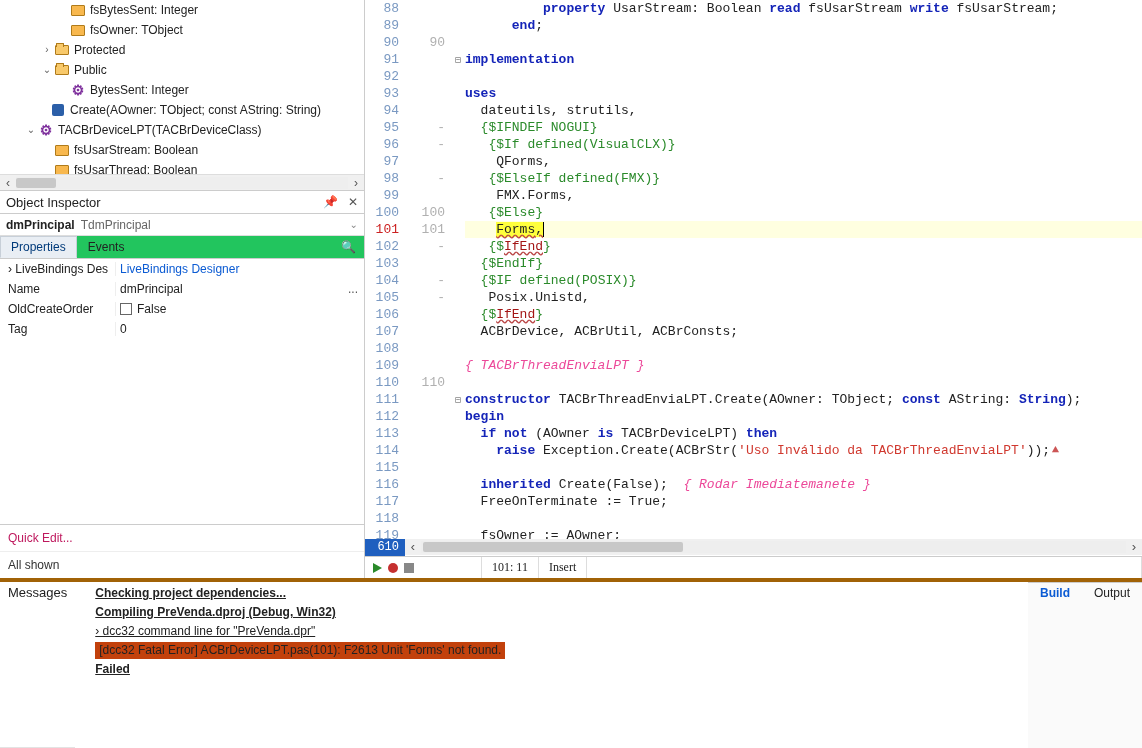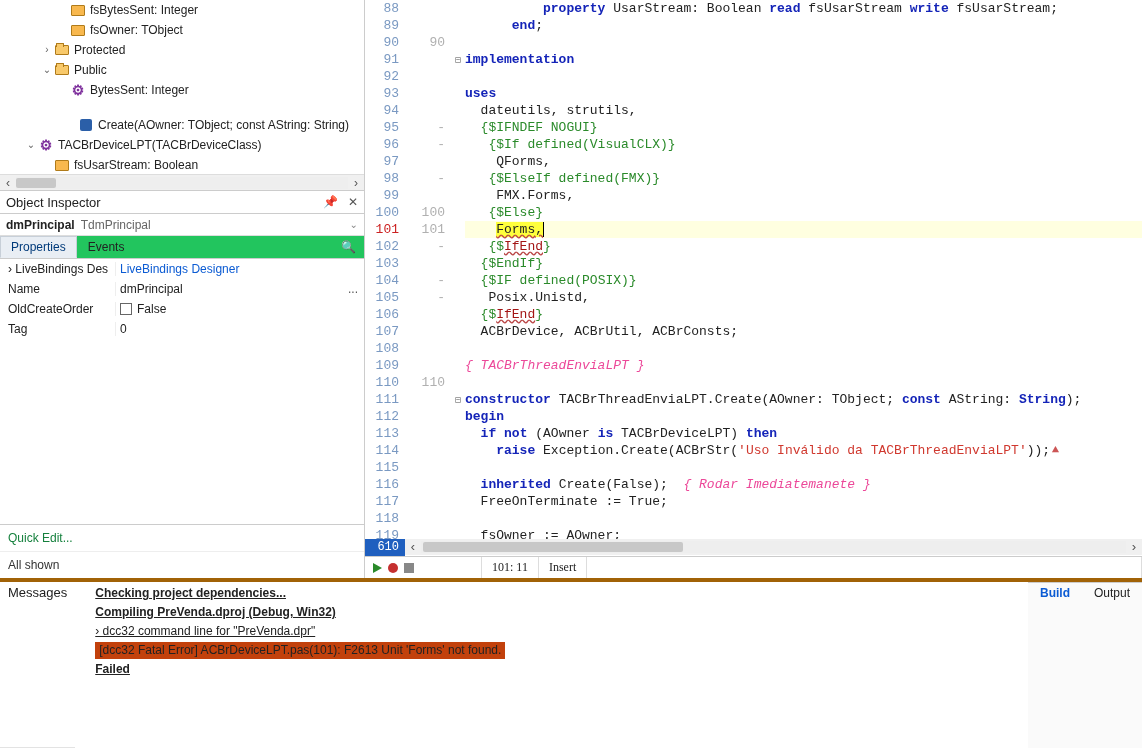--- a/index.html
+++ b/index.html
@@ -33,21 +33,21 @@
   .oi-tab.active { background:#e9eef4; border:1px solid #c7cfd8; border-bottom-color:#e9eef4; color:#003a7a; }
   .oi-search { margin-left:auto; padding:0 8px; color:#555; }
   .oi-grid { font-size:12px; }
   .oi-row { display:flex; height:20px; align-items:center; }
   .oi-cell-name { width:116px; padding-left:8px; border-right:1px solid #eee; overflow:hidden; white-space:nowrap; }
   .oi-cell-val { flex:1; padding-left:4px; display:flex; align-items:center; }
   .link { color:#0b5bd3; cursor:pointer; }
   .oi-row.sel .oi-cell-val { background:#fff; }
   .ellips { margin-left:auto; margin-right:6px; color:#555; }
   .checkbox { width:12px; height:12px; border:1px solid #666; margin-right:5px; }
-  .quick-edit { margin-top:auto; padding:6px 8px; border-top:1px solid #ccc; color:#15803d; cursor:pointer; }
+  .quick-edit { margin-top:auto; padding:6px 8px; border-top:1px solid #ccc; color:#be185d; cursor:pointer; }
   .all-shown { padding:6px 8px; border-top:1px solid #eee; color:#333; }
 
   
   .editor { flex:1; display:flex; flex-direction:column; font-family:"Courier New",monospace; font-size:13px; background:#fff; min-width:0; }
   .code-area { flex:1; display:flex; overflow:hidden; }
   .gutter-ln { width:40px; background:#fff; text-align:right; padding-right:6px; color:#7a99c2; }
   .gutter-ln div { height:17px; line-height:17px; }
   .gutter-ln .ln-red { color:#c22; }
   .gutter-sync { width:46px; background:#fff; text-align:right; padding-right:6px; color:#b0b0b0; }
   .gutter-sync div { height:17px; line-height:17px; }
@@ -121,21 +121,21 @@
             <span class="ico">
               <span class="ico-folder-open"></span>
             </span>
             <span>Public</span>
           </div>
           <div class="tree-row" style="padding-left: 56px;">
             <span class="tw"></span>
             <span class="ico ico-method">⚙</span>
             <span>BytesSent: Integer</span>
           </div>
-          <div class="tree-row" style="padding-left: 64px; margin-top: 15px;">
+          <div class="tree-row" style="padding-left: 36px;">
             <span class="tw"></span>
             <span class="ico">
               <span class="ico-ctor"></span>
             </span>
             <span>Create(AOwner: TObject; const AString: String)</span>
           </div>
           <div class="tree-row" style="padding-left: 24px;">
             <span class="tw">⌄</span>
             <span class="ico ico-method">⚙</span>
             <span>TACBrDeviceLPT(TACBrDeviceClass)</span>

